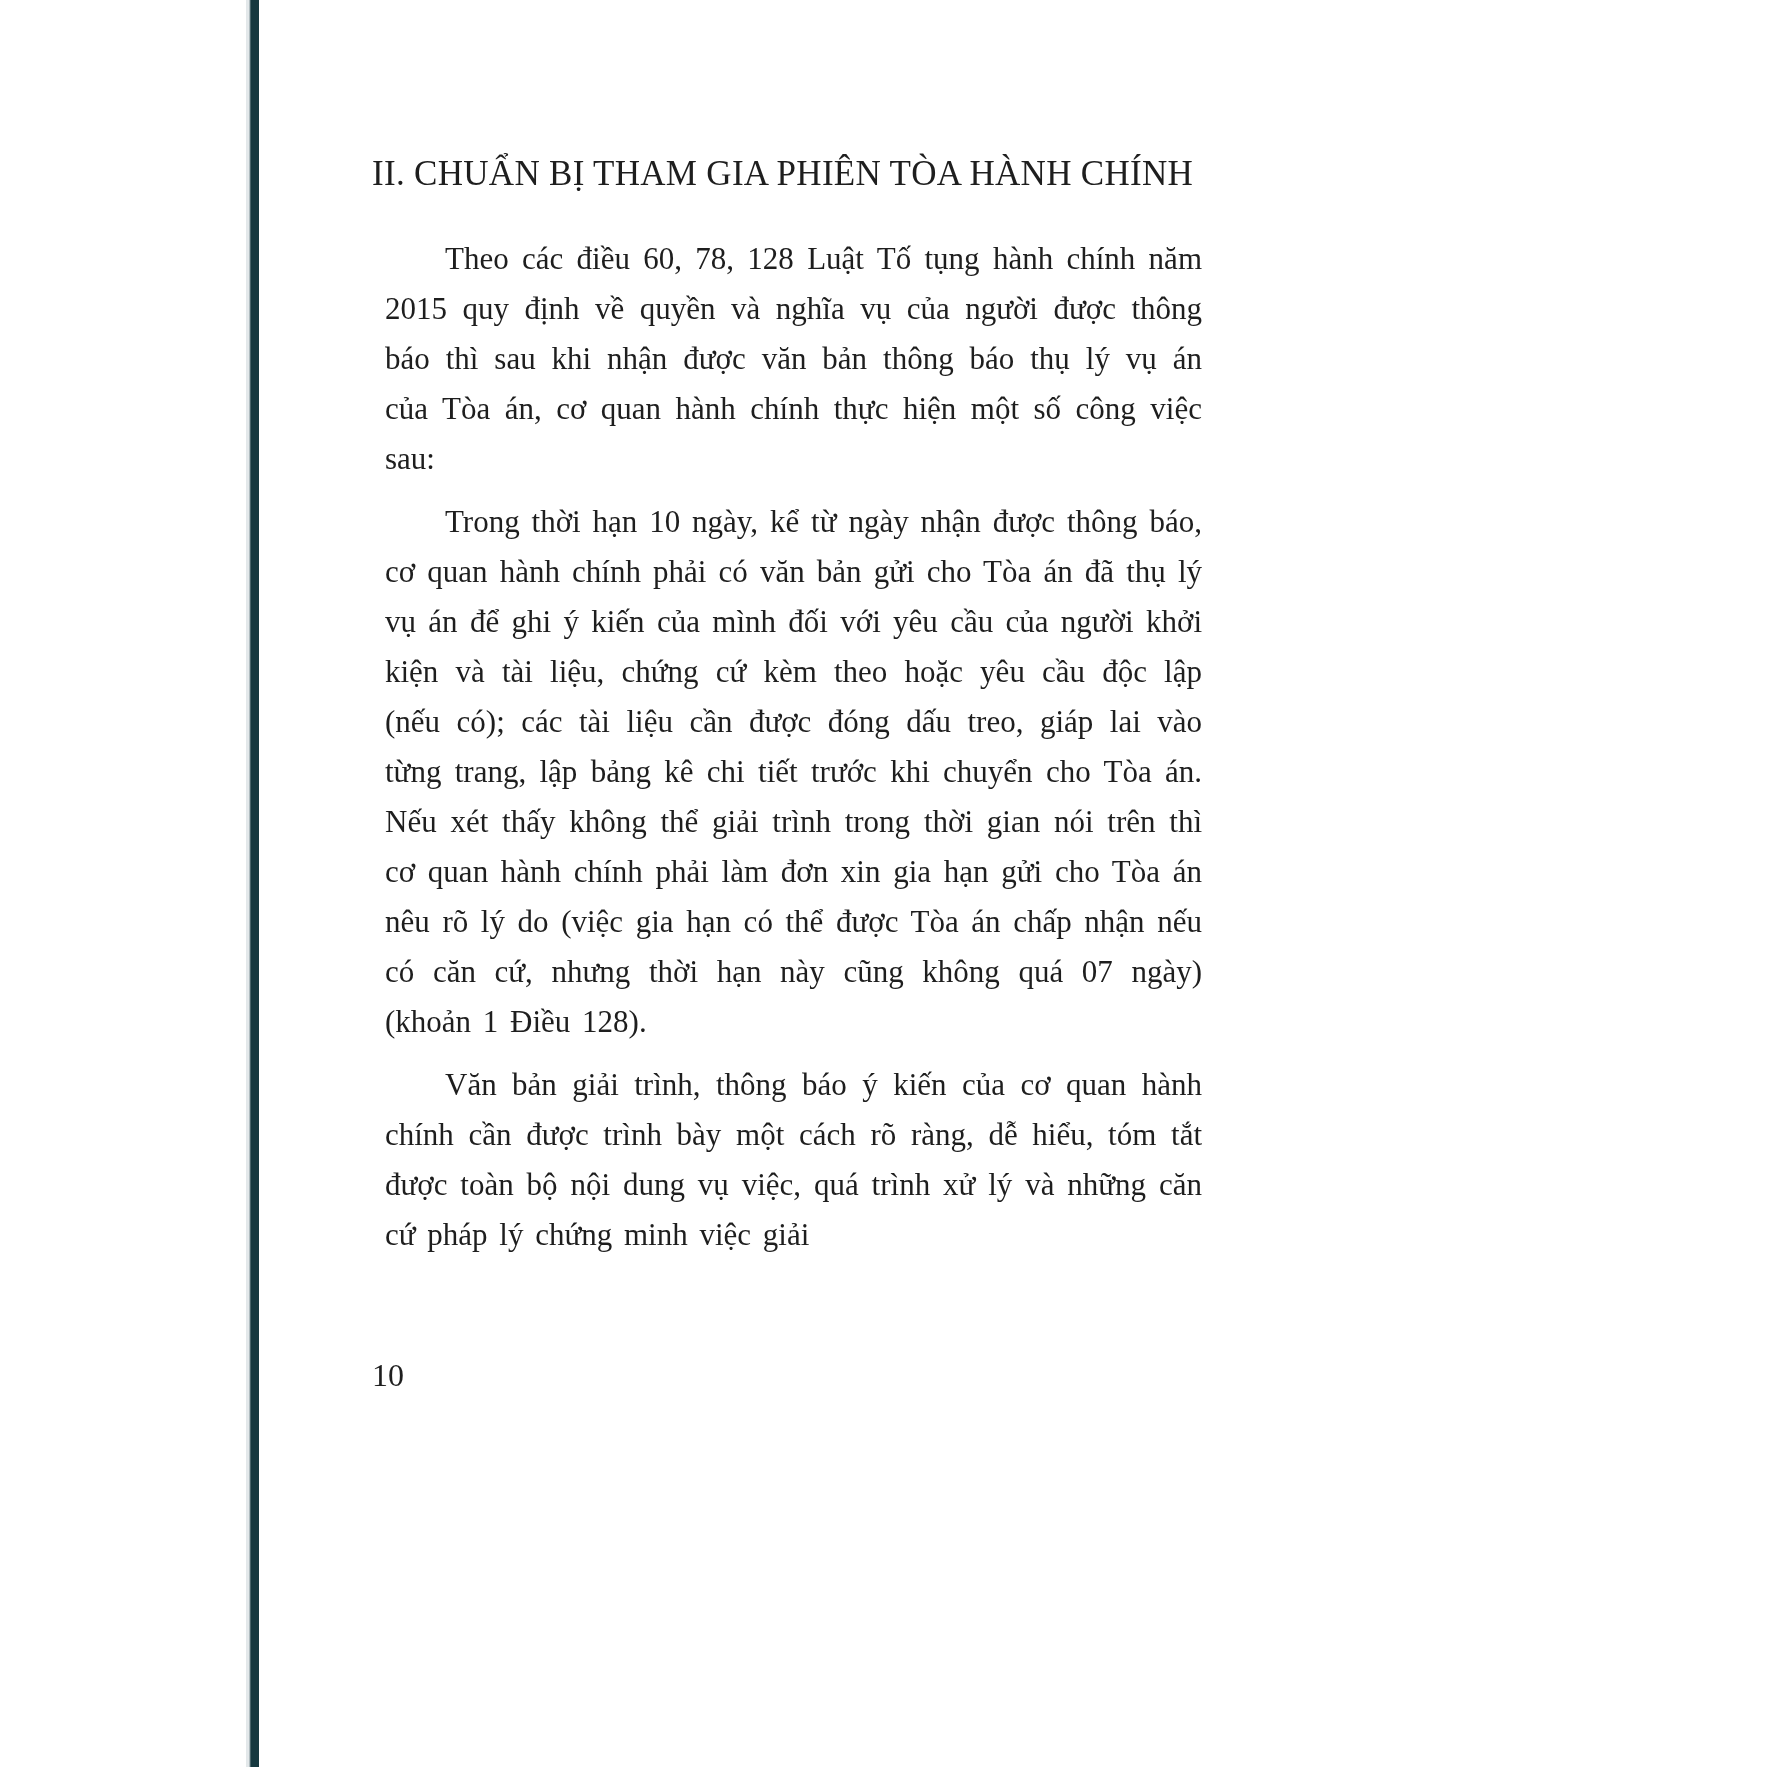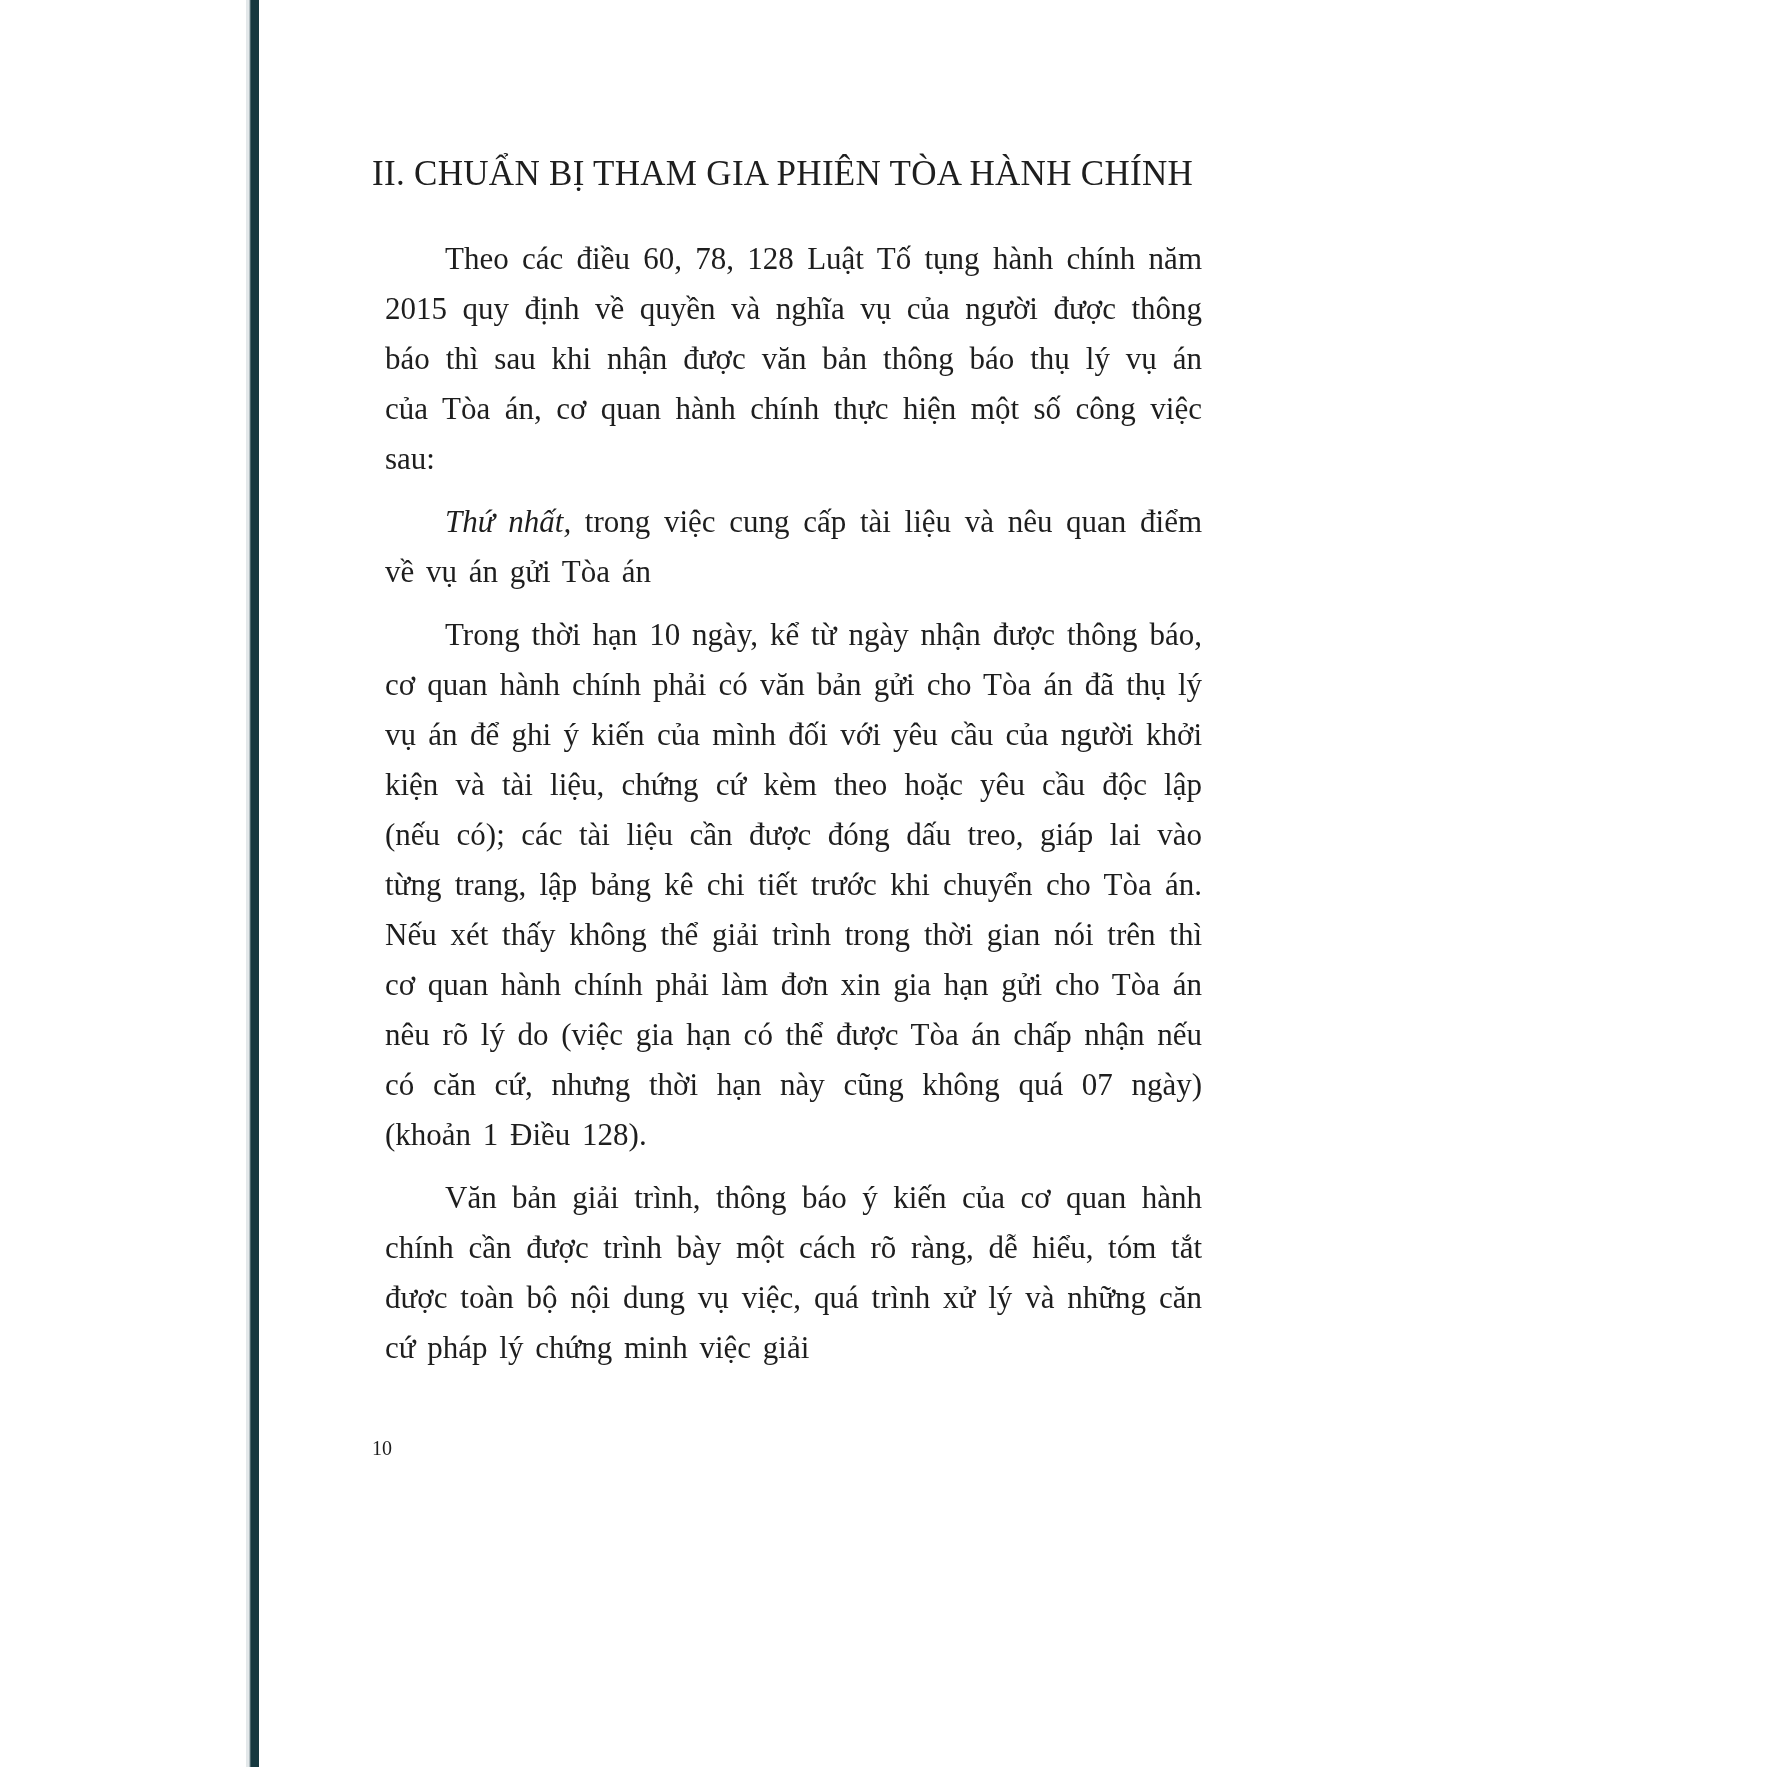--- a/index.html
+++ b/index.html
@@ -50,38 +50,37 @@
   }
   .para {
     margin: 13px;
     text-indent: 60px;
     word-spacing: 4px;
   }
   .lead {
     font-style: italic;
   }
   .page-number {
-    margin-top: 50px;
-    font-size: 20px;
+    margin-top: 90px;
+    font-size: 32px;
     text-align: left;
     text-indent: 0;
   }
 </style>
 </head>
 <body>
 
 <div class="scan" style="--text: #1e1e1e; --bg: #ffffff; --spine-dark: #16383f; --spine-light: #e3e8ea;">
   <div class="spine"></div>
 
   <div class="content">
     <h1 class="heading">II. CHUẨN BỊ THAM GIA PHIÊN TÒA HÀNH CHÍNH</h1>
 
     <p class="para"><span class="lead"></span><span>Theo các điều 60, 78, 128 Luật Tố tụng hành chính năm 2015 quy định về quyền và nghĩa vụ của người được thông báo thì sau khi nhận được văn bản thông báo thụ lý vụ án của Tòa án, cơ quan hành chính thực hiện một số công việc sau:</span></p>
 
-    <p class="para"><span class="lead">Thứ nhất,</span><span> trong việc cung cấp tài liệu và nêu quan điểm về vụ án gửi Tòa án</span></p>
 
     <p class="para"><span class="lead"></span><span>Trong thời hạn 10 ngày, kể từ ngày nhận được thông báo, cơ quan hành chính phải có văn bản gửi cho Tòa án đã thụ lý vụ án để ghi ý kiến của mình đối với yêu cầu của người khởi kiện và tài liệu, chứng cứ kèm theo hoặc yêu cầu độc lập (nếu có); các tài liệu cần được đóng dấu treo, giáp lai vào từng trang, lập bảng kê chi tiết trước khi chuyển cho Tòa án. Nếu xét thấy không thể giải trình trong thời gian nói trên thì cơ quan hành chính phải làm đơn xin gia hạn gửi cho Tòa án nêu rõ lý do (việc gia hạn có thể được Tòa án chấp nhận nếu có căn cứ, nhưng thời hạn này cũng không quá 07 ngày) (khoản 1 Điều 128).</span></p>
 
     <p class="para"><span class="lead"></span><span>Văn bản giải trình, thông báo ý kiến của cơ quan hành chính cần được trình bày một cách rõ ràng, dễ hiểu, tóm tắt được toàn bộ nội dung vụ việc, quá trình xử lý và những căn cứ pháp lý chứng minh việc giải</span></p>
 
     <div class="page-number">10</div>
   </div>
 </div>
 
 </body></html>

